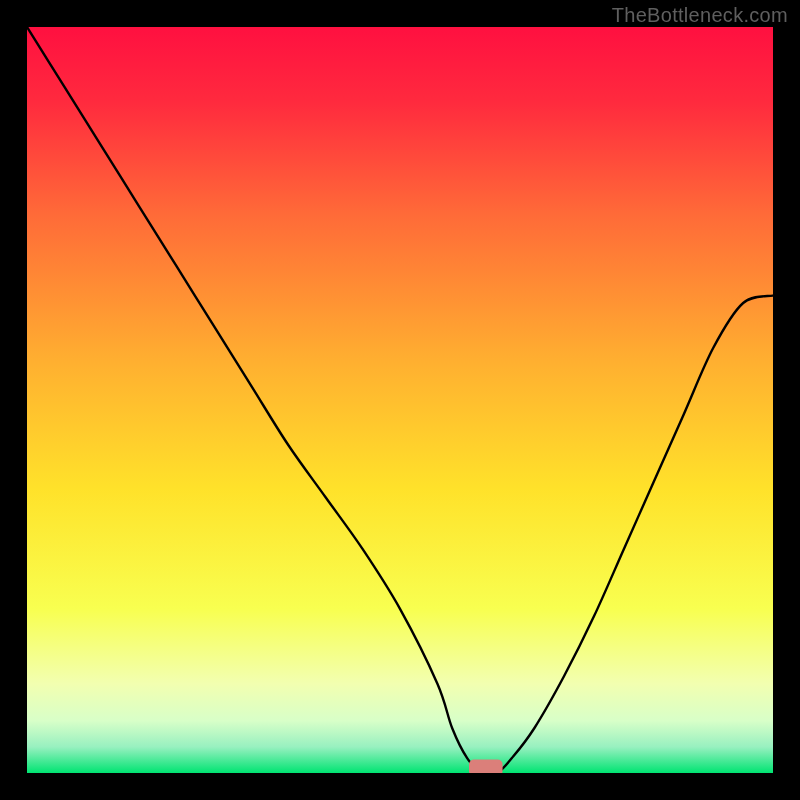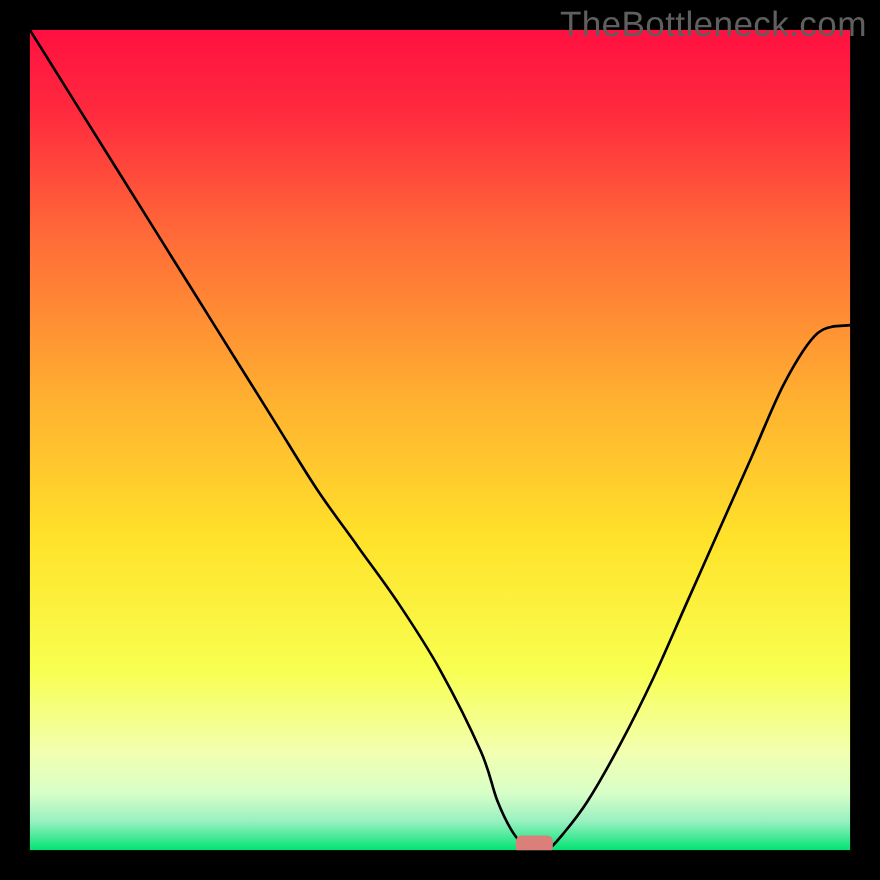--- a/index.html
+++ b/index.html
@@ -15,21 +15,21 @@
     position: relative;
     width: 800px;
     height: 800px;
     background: #000;
   }
   .watermark {
     position: absolute;
     top: 4px;
     right: 12px;
     color: #5f5f5f;
-    font-size: 32px;
+    font-size: 20px;
     font-weight: 500;
     letter-spacing: 0.3px;
     z-index: 10;
   }
   .plot {
     position: absolute;
     left: 27px;
     top: 27px;
     width: 746px;
     height: 746px;

